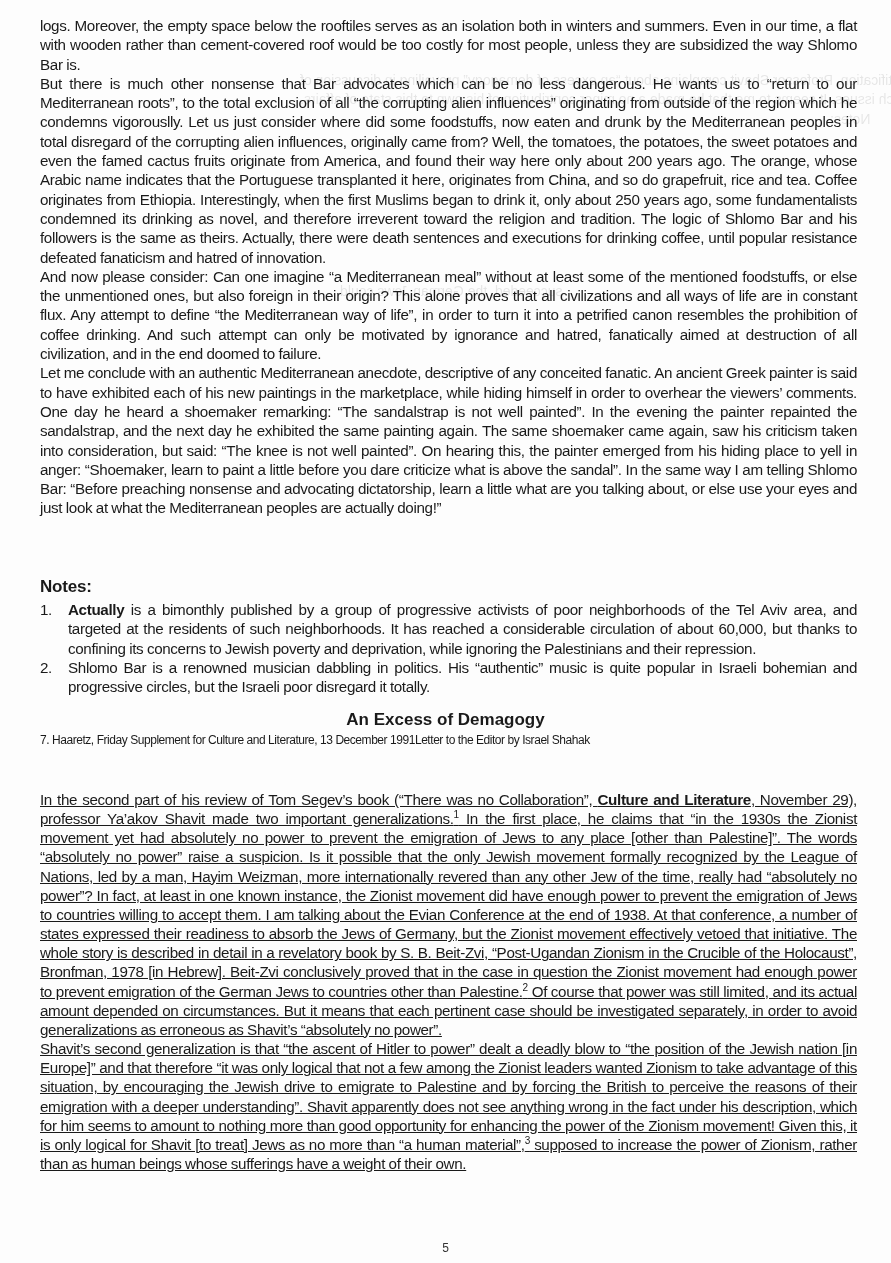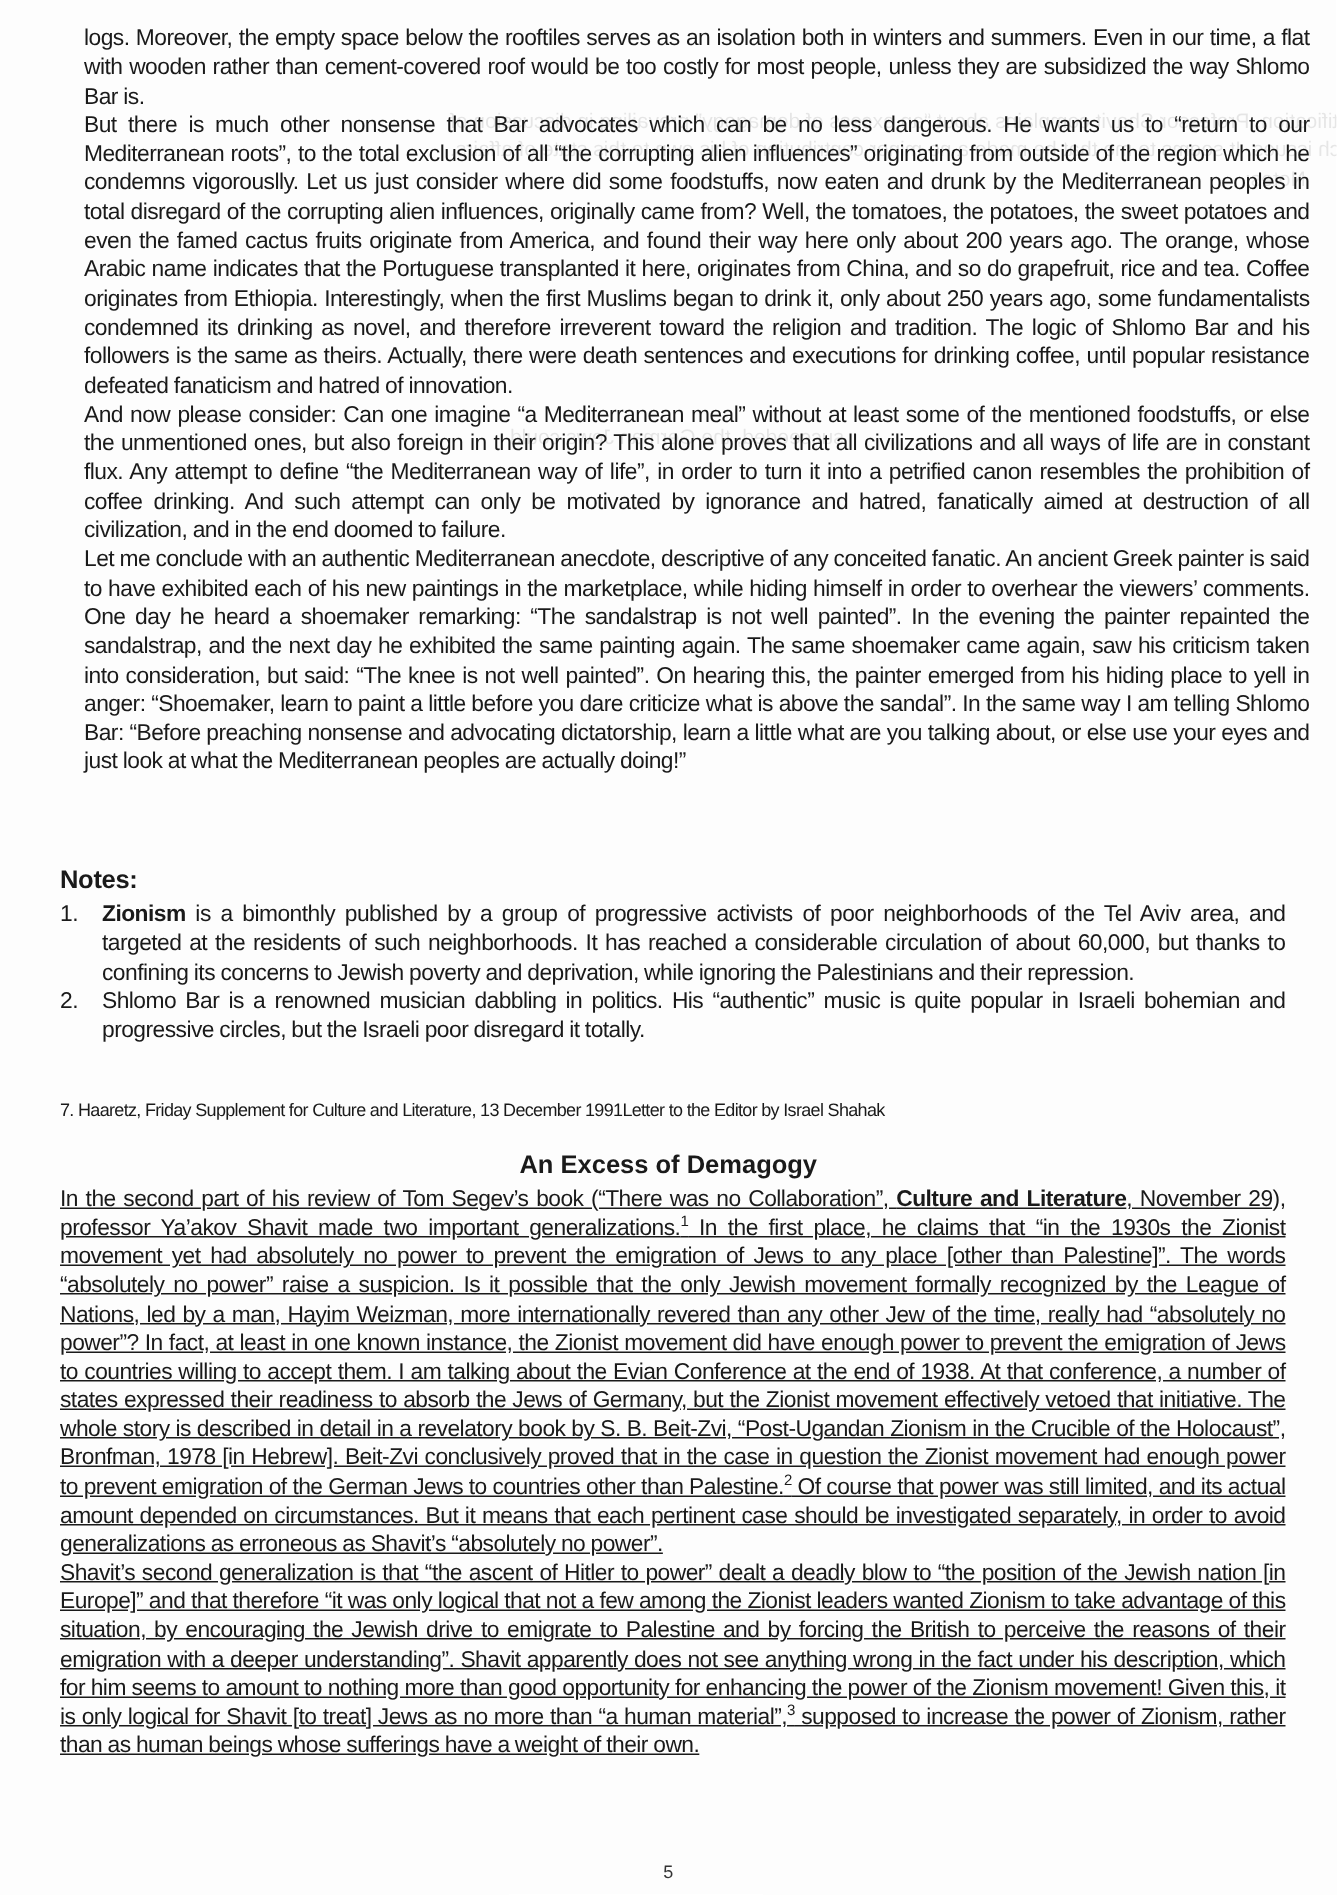--- a/index.html
+++ b/index.html
@@ -30,21 +30,21 @@
     }
     .para {
       margin: 0;
       font-size: 15.2px;
       line-height: 19.3px;
       text-align: justify;
       letter-spacing: -0.35px;
       word-spacing: -0.3px;
       font-stretch: condensed;
     }
-    .top-block { top: 16px; margin-left: 16px; }
+    .top-block { top: 16px; }
     .notes-heading {
       position: absolute;
       left: 40px;
       top: 577px;
       font-size: 17px;
       font-weight: bold;
       margin: 0;
       letter-spacing: -0.2px;
     }
     .notes-list {
@@ -78,21 +78,21 @@
       width: 817px;
       font-size: 12px;
       line-height: 19px;
       letter-spacing: -0.45px;
       white-space: nowrap;
     }
     .article-title {
       position: absolute;
       left: 0;
       width: 891px;
-      top: 767px;
+      top: 710px;
       text-align: center;
       font-size: 17px;
       font-weight: bold;
       margin: 0;
     }
     .article-block { top: 790px; }
     .article-block .para { line-height: 19.15px; text-decoration: underline; }
     sup {
       font-size: 10px;
       line-height: 0;
@@ -132,21 +132,21 @@
     <p class="para">logs. Moreover, the empty space below the rooftiles serves as an isolation both in winters and summers. Even in our time, a flat with wooden rather than cement-covered roof would be too costly for most people, unless they are subsidized the way Shlomo Bar is.</p>
     <p class="para">But there is much other nonsense that Bar advocates which can be no less dangerous. He wants us to “return to our Mediterranean roots”, to the total exclusion of all “the corrupting alien influences” originating from outside of the region which he condemns vigorouslly. Let us just consider where did some foodstuffs, now eaten and drunk by the Mediterranean peoples in total disregard of the corrupting alien influences, originally came from? Well, the tomatoes, the potatoes, the sweet potatoes and even the famed cactus fruits originate from America, and found their way here only about 200 years ago. The orange, whose Arabic name indicates that the Portuguese transplanted it here, originates from China, and so do grapefruit, rice and tea. Coffee originates from Ethiopia. Interestingly, when the first Muslims began to drink it, only about 250 years ago, some fundamentalists condemned its drinking as novel, and therefore irreverent toward the religion and tradition. The logic of Shlomo Bar and his followers is the same as theirs. Actually, there were death sentences and executions for drinking coffee, until popular resistance defeated fanaticism and hatred of innovation.</p>
     <p class="para">And now please consider: Can one imagine “a Mediterranean meal” without at least some of the mentioned foodstuffs, or else the unmentioned ones, but also foreign in their origin? This alone proves that all civilizations and all ways of life are in constant flux. Any attempt to define “the Mediterranean way of life”, in order to turn it into a petrified canon resembles the prohibition of coffee drinking. And such attempt can only be motivated by ignorance and hatred, fanatically aimed at destruction of all civilization, and in the end doomed to failure.</p>
     <p class="para">Let me conclude with an authentic Mediterranean anecdote, descriptive of any conceited fanatic. An ancient Greek painter is said to have exhibited each of his new paintings in the marketplace, while hiding himself in order to overhear the viewers’ comments. One day he heard a shoemaker remarking: “The sandalstrap is not well painted”. In the evening the painter repainted the sandalstrap, and the next day he exhibited the same painting again. The same shoemaker came again, saw his criticism taken into consideration, but said: “The knee is not well painted”. On hearing this, the painter emerged from his hiding place to yell in anger: “Shoemaker, learn to paint a little before you dare criticize what is above the sandal”. In the same way I am telling Shlomo Bar: “Before preaching nonsense and advocating dictatorship, learn a little what are you talking about, or else use your eyes and just look at what the Mediterranean peoples are actually doing!”</p>
   </div>
 
   <h3 class="notes-heading">Notes:</h3>
   <ol class="notes-list">
     <li class="note-item">
       <span class="note-num">1.</span>
-      <span class="bold">Zionism</span><span> is a bimonthly published by a group of progressive activists of poor neighborhoods of the Tel Aviv area, and targeted at the residents of such neighborhoods. It has reached a considerable circulation of about 60,000, but thanks to confining its concerns to Jewish poverty and deprivation, while ignoring the Palestinians and their repression.</span>
+      <span class="bold">Actually</span><span> is a bimonthly published by a group of progressive activists of poor neighborhoods of the Tel Aviv area, and targeted at the residents of such neighborhoods. It has reached a considerable circulation of about 60,000, but thanks to confining its concerns to Jewish poverty and deprivation, while ignoring the Palestinians and their repression.</span>
     </li>
     <li class="note-item">
       <span class="note-num">2.</span>
       <span>Shlomo Bar is a renowned musician dabbling in politics. His “authentic” music is quite popular in Israeli bohemian and progressive circles, but the Israeli poor disregard it totally.</span>
     </li>
   </ol>
 
   <div class="ref-line">7. Haaretz, Friday Supplement for Culture and Literature, 13 December 1991Letter to the Editor by Israel Shahak</div>
 
   <h2 class="article-title">An Excess of Demagogy</h2>

